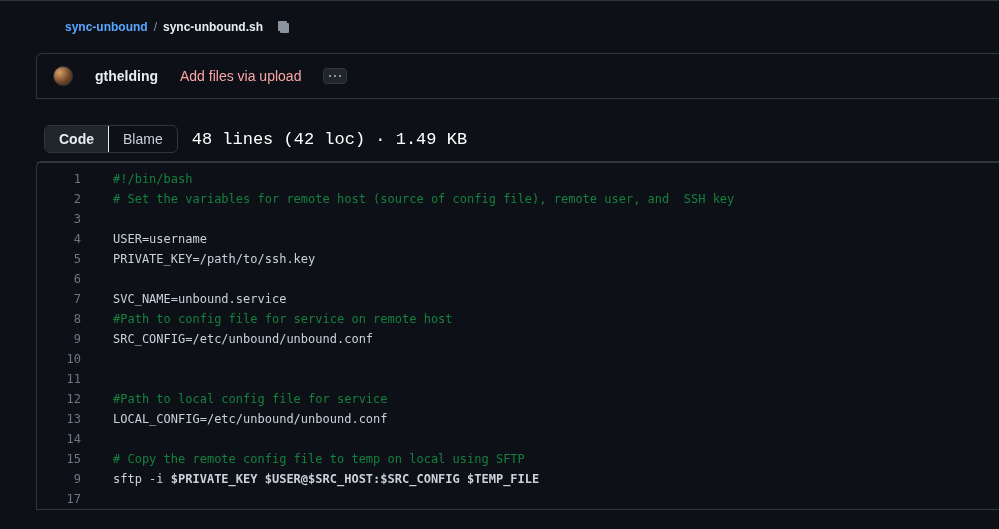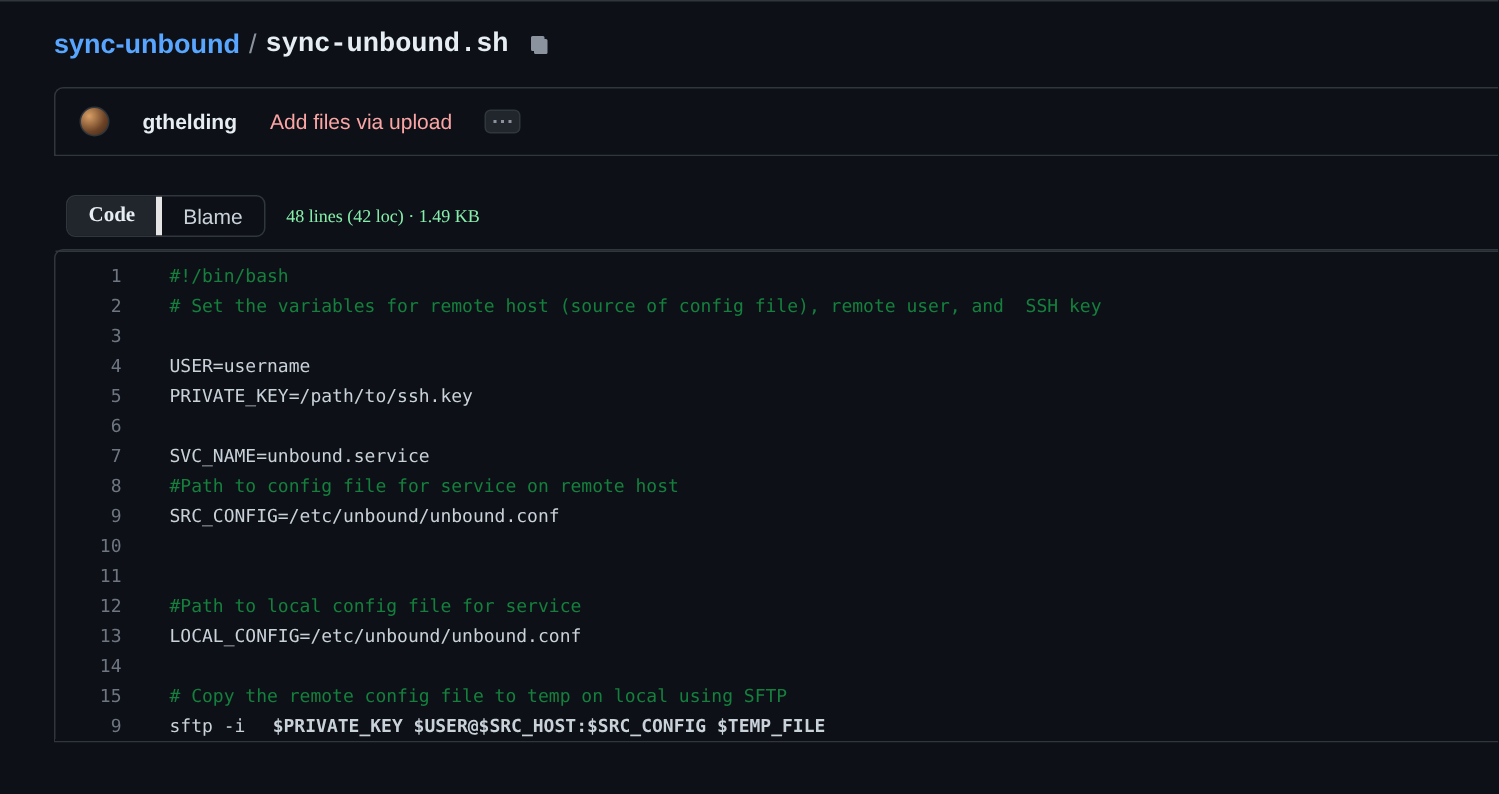--- a/index.html
+++ b/index.html
@@ -17,34 +17,34 @@
     margin-left: 0;
   }
   .main {
     padding: 0 0 0 36px;
   }
   .breadcrumb {
     display: flex;
     align-items: center;
     gap: 6px;
     padding: 18px 0 18px 0;
-    font-size: 18px;
+    font-size: 12px;
+    margin-left: 29px;
   }
   .breadcrumb .repo-link {
     color: #58a6ff;
     font-weight: 600;
     cursor: pointer;
   }
   .breadcrumb .sep {
     color: #8b949e;
   }
   .breadcrumb .filename {
     color: #e6edf3;
     font-weight: 600;
-    font-family: Liberation Mono, monospace;
   }
   .copy-icon {
     margin-left: 6px;
     color: #8b949e;
     cursor: pointer;
     display: inline-flex;
   }
   .box {
     border: 1px solid #30363d;
     border-radius: 6px 0 0 0;
@@ -114,29 +114,28 @@
   .tab-group .tab {
     padding: 5px 14px;
     font-size: 14px;
     cursor: pointer;
     color: #c9d1d9;
   }
   .tab-group .tab.active {
     background: #21262d;
     font-weight: 600;
     color: #e6edf3;
-    font-family: Liberation Serif, serif;
   }
   .tab-group .tab + .tab {
-    border-left: 4px solid #e5e5e5;
+    border-left: 1px solid #e5e5e5;
   }
   .file-info {
-    color: #86efac;
-    font-family: Liberation Serif, serif;
-    font-size: 12px;
+    color: #ffffff;
+    font-family: Liberation Mono, monospace;
+    font-size: 17px;
   }
   .code-area {
     border-top: 1px solid #30363d;
     font-family: ui-monospace, SFMono-Regular, Menlo, monospace;
     font-size: 12px;
     line-height: 20px;
   }
   .code-row {
     display: flex;
   }
@@ -148,21 +147,21 @@
     user-select: none;
     flex-shrink: 0;
   }
   .code-line {
     white-space: pre;
     color: #c9d1d9;
     padding-left: 12px;
   }
   .tok-comment { color: #15803d; }
   .tok-plain { color: #c9d1d9; }
-  .tok-var { color: #c9d1d9; font-weight: 600; margin-left: 11px; }
+  .tok-var { color: #c9d1d9; font-weight: 600; }
   .code-area { padding-top: 6px; }
   svg { display: block; }
 </style>
 </head>
 <body>
 
 <div class="top-divider"></div>
 
 <div class="main">
 
@@ -251,16 +250,20 @@
           <div class="code-line"><span class="tok-plain"></span></div>
         </div>
         <div class="code-row">
           <div class="lineno">15</div>
           <div class="code-line"><span class="tok-comment"># Copy the remote config file to temp on local using SFTP</span></div>
         </div>
         <div class="code-row">
           <div class="lineno">9</div>
           <div class="code-line"><span class="tok-plain">sftp -i </span><span class="tok-var">$PRIVATE_KEY $USER@$SRC_HOST:$SRC_CONFIG $TEMP_FILE</span></div>
         </div>
+        <div class="code-row">
+          <div class="lineno">17</div>
+          <div class="code-line"><span class="tok-plain"></span></div>
+        </div>
       </div>
   </div>
 
 </div>
 
 </body></html>

